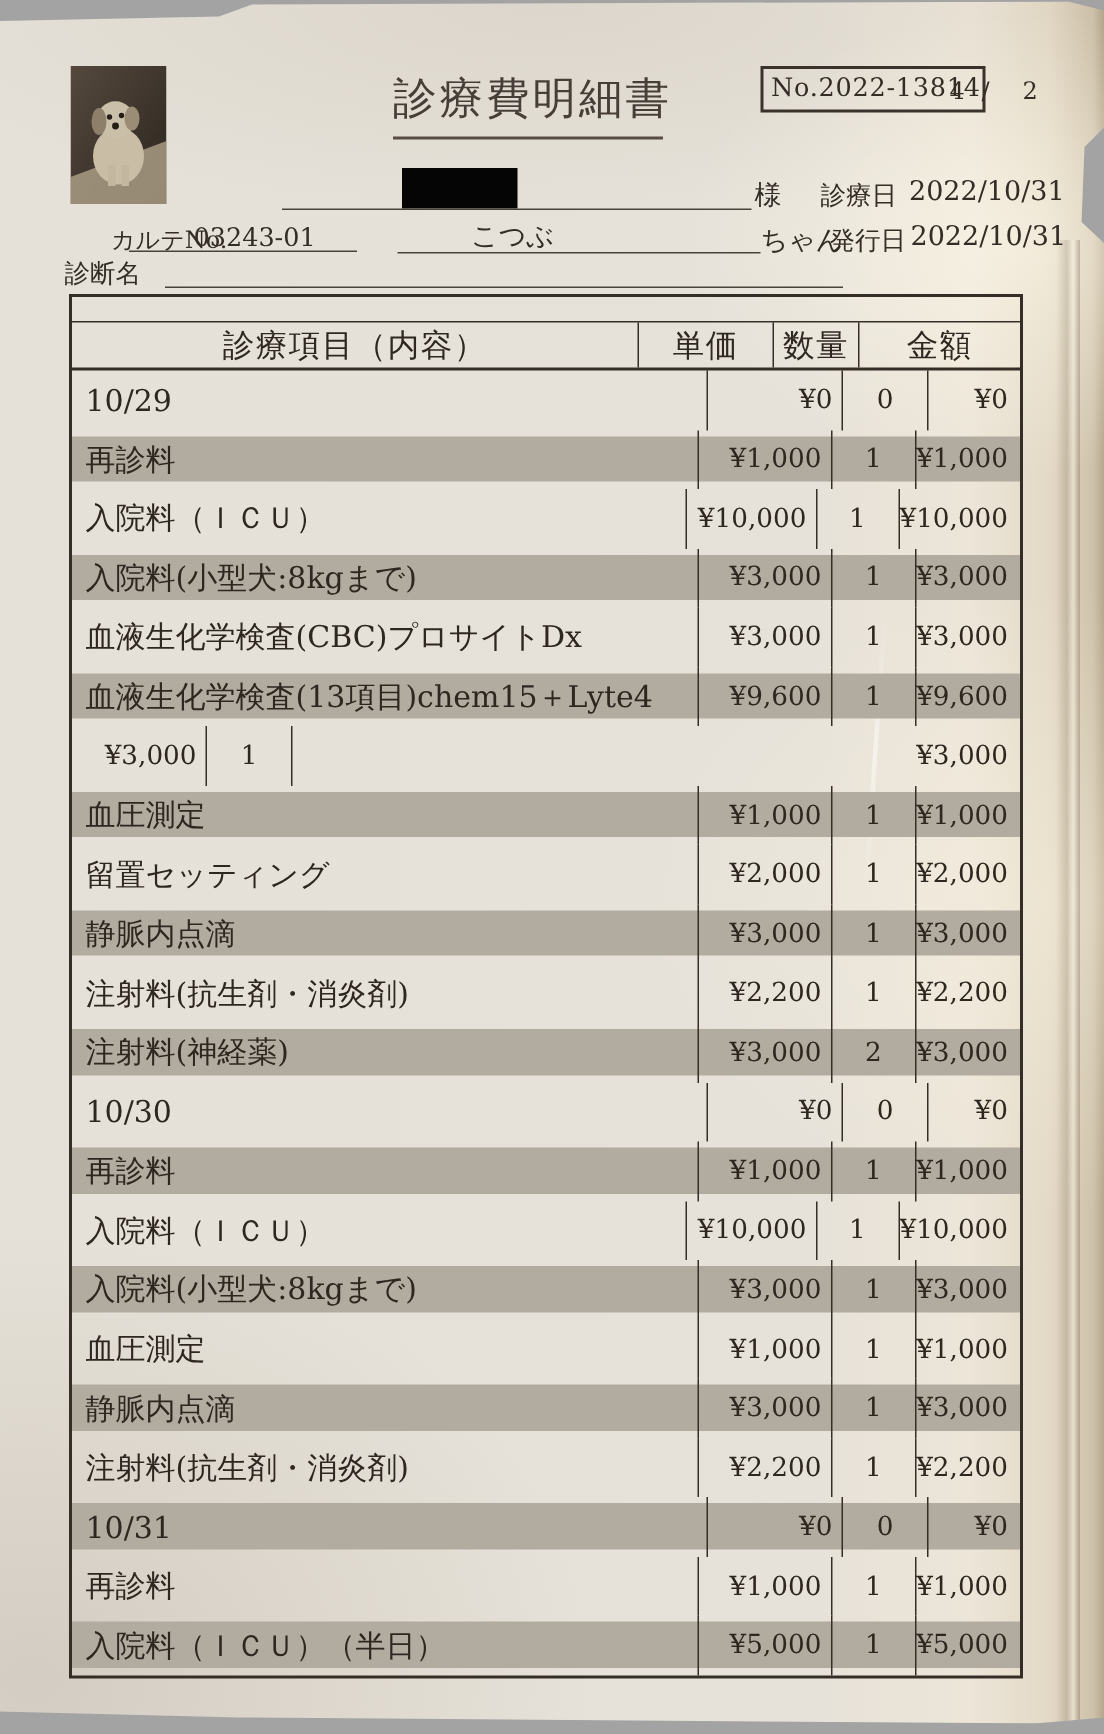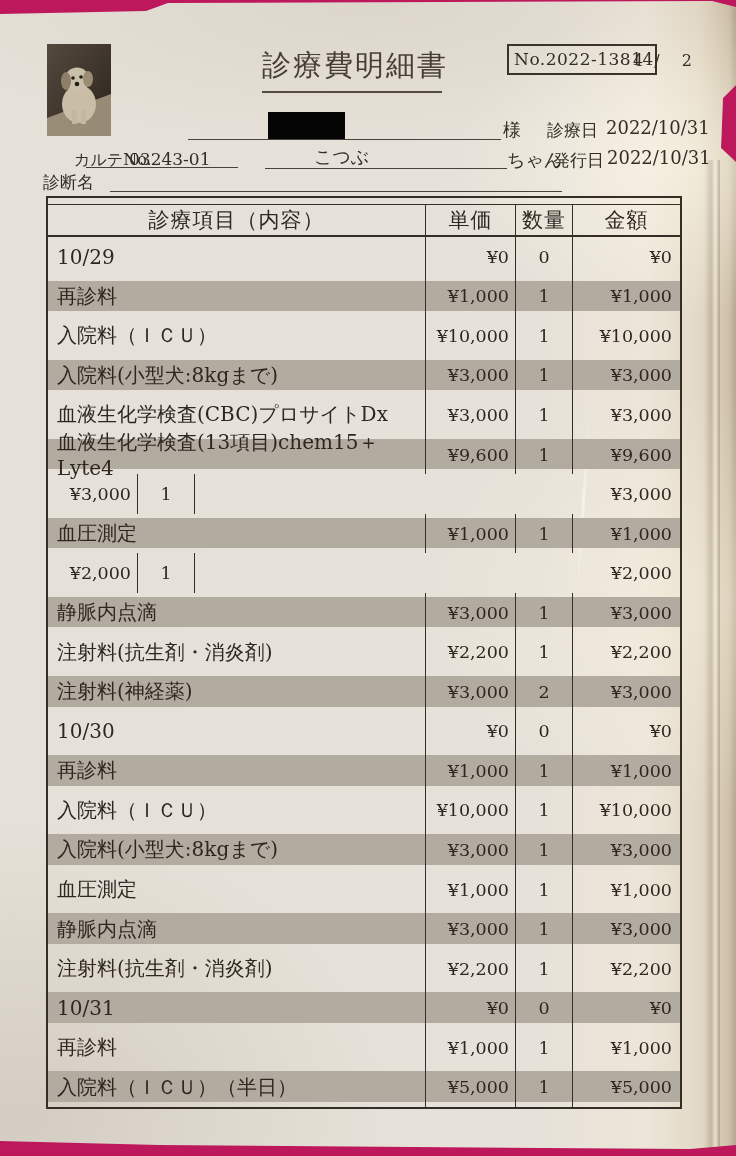--- a/index.html
+++ b/index.html
@@ -1,19 +1,19 @@
 <!DOCTYPE html>
 <html><head>
 <meta charset="utf-8">
 <style>
   * { margin:0; padding:0; box-sizing:border-box; }
   html,body { background:#16110c; }
   #stage {
     position:relative; width:736px; height:1156px; overflow:hidden;
-    background:#be185d;
+    background:#a3a3a3;
     font-family:"DejaVu Serif","Liberation Serif",serif;
     color:#2e2720;
   }
   
   .paper {
     position:absolute; inset:0;
     clip-path: polygon(0 14px, 146px 11px, 168px 3px, 712px 1px, 736px 7px,
                        736px 85px, 723px 98px, 721px 148px, 736px 162px,
                        736px 1145px, 690px 1149px, 160px 1145px, 0 1141px);
     background: linear-gradient(90deg,#e6e1d8 0%,#e7e2d9 74%,#ece5d8 88%,#e3d9c6 95%,#cfc2ab 99%,#b5a68c 100%);
@@ -53,37 +53,37 @@
   .rule { border-top:1.6px solid #4a423a; height:0; }
   .rule-owner { left:188px; top:139px; width:313px; }
   .rule-karte { left:86px;  top:167px; width:152px; }
   .rule-pet   { left:265px; top:168px; width:242px; }
   .rule-diag  { left:110px; top:191px; width:452px; }
   .t16 { font-size:16px;margin-left:34px; } .t17 { font-size:17px; } .t18 { font-size:18px; }
   .hdr-txt { color:#332d26; white-space:nowrap; }
   
   .invoice-table {
     position:absolute; left:46px; top:196px; width:636px;
-    border:2.5px solid #352e26; padding-top:6px; background:transparent;
+    border:2.5px solid #352e26; padding-top:16px; background:transparent;
   }
   .thead {
     display:flex; height:33px; font-size:21px; color:#2f2822;
     border-top:1.6px solid #352e26; border-bottom:2px solid #352e26;
   }
   .hc { display:flex; align-items:center; justify-content:center; height:100%;
         border-right:1.8px solid #352e26; letter-spacing:1px; }
   .hc.item { width:378px; } .hc.unit { width:90px; } .hc.qty { width:57px;text-align:right; }
   .hc.amount { flex:1; border-right:none; }
   .trow { display:flex; height:39.55px; }
   .trow.shaded {
     background:linear-gradient(#b2aba0,#b2aba0) no-repeat 0 4px;
     background-size:100% calc(100% - 9px);
   }
   .cell { display:flex; align-items:center; border-right:1.8px solid #352e26; }
-  .cell.item   { width:378px; padding-left:9px; font-size:20px; }
+  .cell.item   { width:424px; padding-left:9px; font-size:20px; }
   .cell.unit   { width:90px;  justify-content:flex-end; padding-right:6px; font-size:17.5px; }
   .cell.qty    { width:57px;  justify-content:center; font-size:17.5px; }
   .cell.amount { flex:1; justify-content:flex-end; padding-right:8px; font-size:17.5px; border-right:none; }
 </style>
 </head>
 <body>
 
 <div id="stage">
   <div class="paper">
     <div class="crease-right"></div>
@@ -184,20 +184,21 @@
             <div class="cell qty">1</div>
             <div class="cell amount">¥3,000</div>
           </div>
           <div class="trow shaded">
             <div class="cell item">血圧測定</div>
             <div class="cell unit">¥1,000</div>
             <div class="cell qty">1</div>
             <div class="cell amount">¥1,000</div>
           </div>
           <div class="trow">
+            <div class="cell item">留置セッティング</div>
             <div class="cell unit">¥2,000</div>
             <div class="cell qty">1</div>
             <div class="cell amount">¥2,000</div>
           </div>
           <div class="trow shaded">
             <div class="cell item">静脈内点滴</div>
             <div class="cell unit">¥3,000</div>
             <div class="cell qty">1</div>
             <div class="cell amount">¥3,000</div>
           </div>

